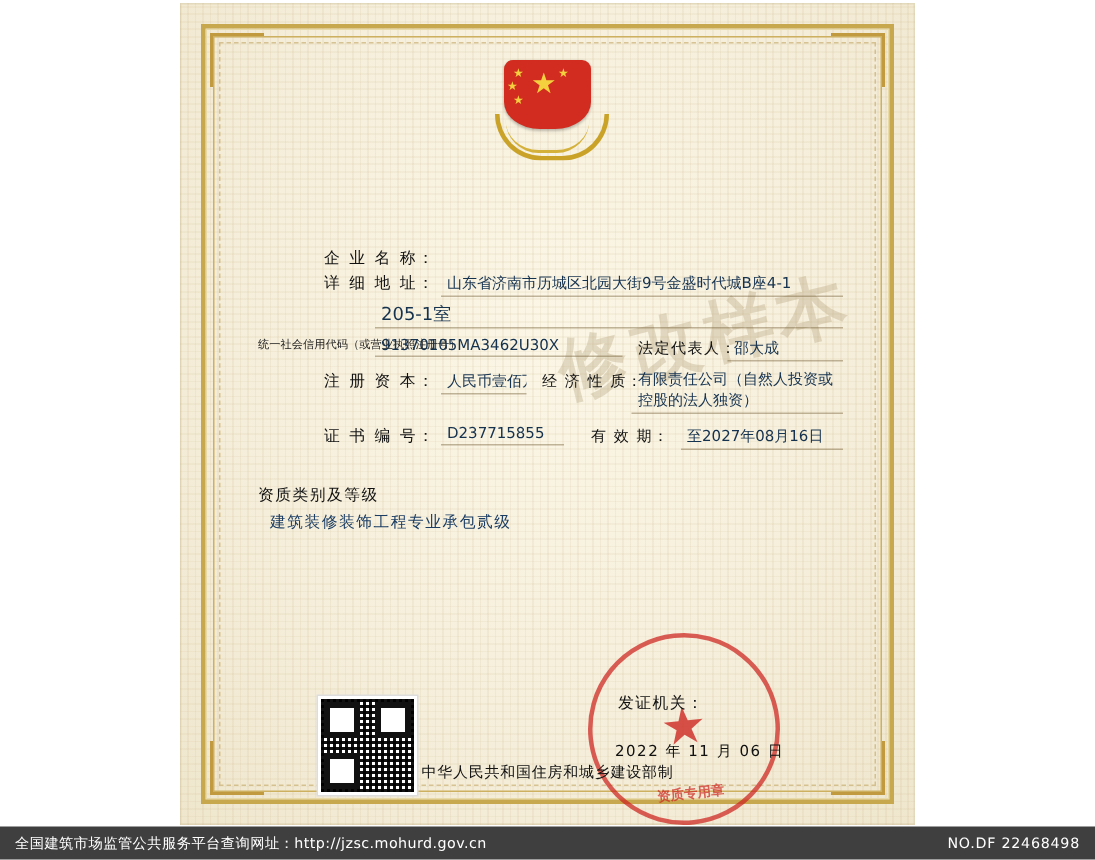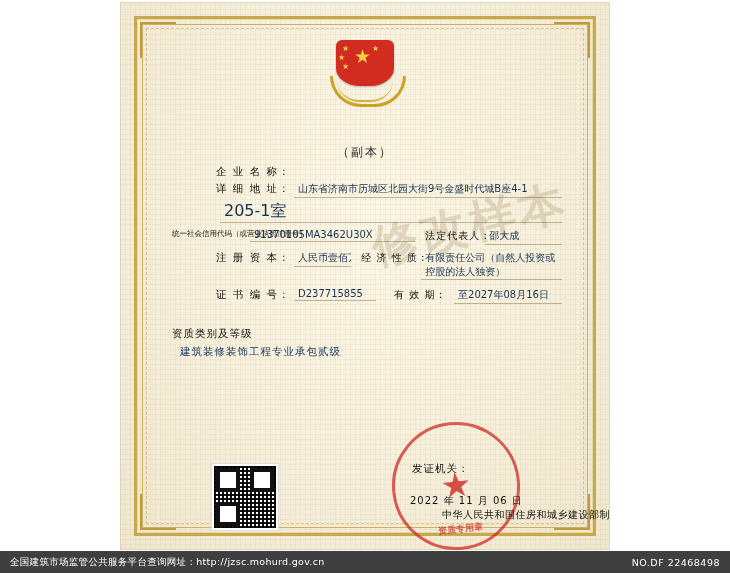--- a/index.html
+++ b/index.html
@@ -176,25 +176,25 @@
     width: 78px;
     letter-spacing: 0;
     color: #222;
   }
   .lbl.mid { width: 60px; white-space: nowrap; font-size: 10px; letter-spacing: 1px;}
   .multi {
     line-height: 1.35;
     white-space: normal;
   }
   .addr-2 {
-    margin-left: 48px;
+    margin-left: 78px;
     border-bottom: 1px solid rgba(120,100,60,.45);
     padding-left: 4px;
     color: #15324f;
-    font-size: 16px;
+    font-size: 12px;
   }
   .scope-label {
     font-size: 10.5px;
     letter-spacing: 1px;
     color: #111;
     margin-top: 23px;
   }
   .scope-value {
     margin-top: 4px;
     margin-left: 8px;
@@ -234,21 +234,21 @@
     top: 492px;
     font-family: "DejaVu Sans", sans-serif;
     font-size: 10px;
     letter-spacing: 1px;
     color: #111;
   }
   .ministry {
     position: absolute;
     left: 0; right: 0;
     bottom: 28px;
-    text-align: right;
+    text-align: center;
     font-family: "DejaVu Sans", sans-serif;
     font-size: 10px;
     letter-spacing: .5px;
     color: #111;
   }
 
   
   .seal {
     position: absolute;
     left: 272px;
@@ -350,21 +350,20 @@
       <div class="shield"></div>
       <div class="star big">★</div>
       <div class="star s1">★</div>
       <div class="star s2">★</div>
       <div class="star s3">★</div>
       <div class="star s4">★</div>
       <div class="wheat"></div>
       <div class="wheat2"></div>
     </div>
 
-    <div class="subtitle">（副本）</div>
 
     <div class="watermark">修改样本</div>
 
     <div class="fields">
 
       <div class="row">
         <div class="lbl w1">企 业 名 称：</div>
       </div>
 
       <div class="row">

